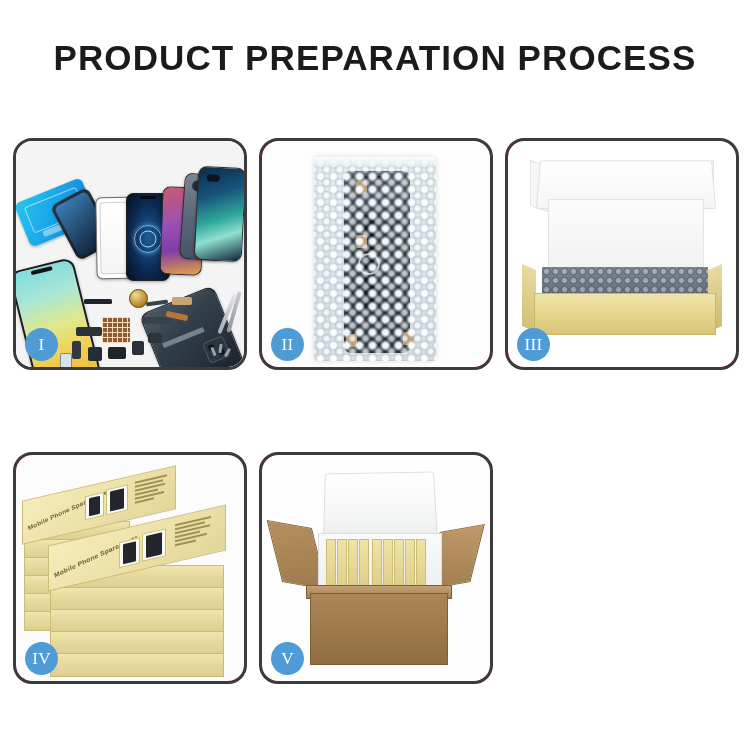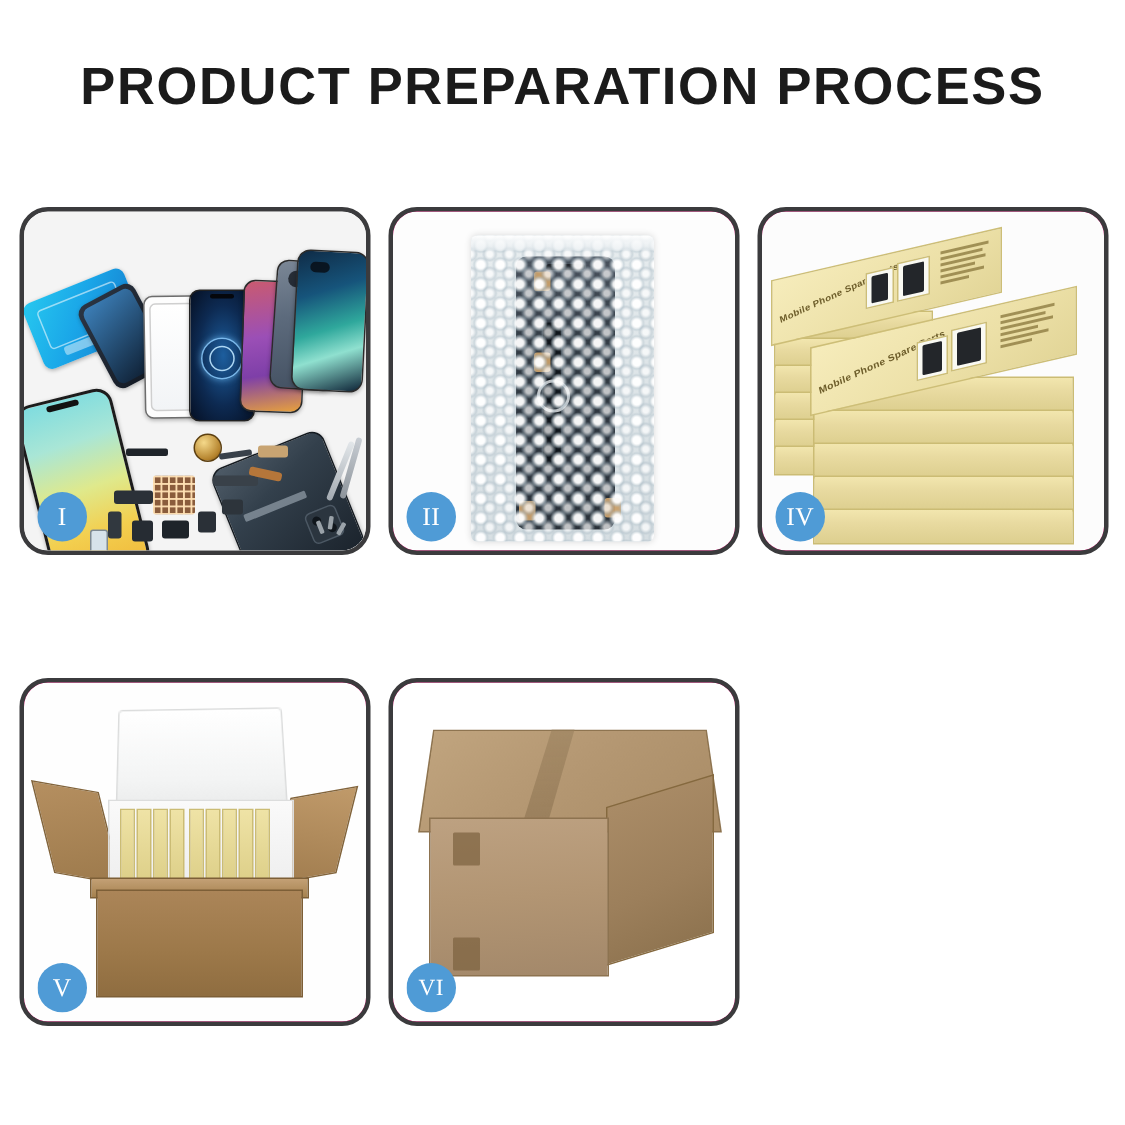--- a/index.html
+++ b/index.html
@@ -564,20 +564,34 @@
           <div class="bw-tab t3"></div>
           <div class="bw-tab t4"></div>
           <div class="bw-bubbles"></div>
           <div class="bw-bubbles2"></div>
           <div class="bw-seal"></div>
         </div>
       </div>
       <div class="badge">II</div>
     </div>
 
+    <div class="card">
+      <div class="card-photo">
+        <div class="c3-bg"></div>
+        <div class="b3-flap-l"></div>
+        <div class="b3-flap-r"></div>
+        <div class="b3-lid"></div>
+        <div class="b3-foam"></div>
+        <div class="b3-inner"></div>
+        <div class="b3-side-l"></div>
+        <div class="b3-side-r"></div>
+        <div class="b3-front"></div>
+      </div>
+      <div class="badge">III</div>
+    </div>
 
     <div class="card">
       <div class="card-photo">
         <div class="c4-bg"></div>
         <div class="stack">
 
           <div class="sbox" style="left:4px;  top:52px;  width:104px; height:18px;"></div>
           <div class="sbox" style="left:4px;  top:70px;  width:104px; height:18px;"></div>
           <div class="sbox" style="left:4px;  top:88px;  width:104px; height:18px;"></div>
           <div class="sbox" style="left:4px;  top:106px; width:104px; height:18px;"></div>
@@ -647,27 +661,15 @@
           <i style="left:68px"></i>
             <i style="left:79px"></i>
             <i style="left:90px"></i>
         </div>
         <div class="carton-lip"></div>
         <div class="carton-front"></div>
       </div>
       <div class="badge">V</div>
     </div>
 
-    <div class="card">
-      <div class="card-photo">
-        <div class="c6-bg"></div>
-        <div class="k-top"></div>
-        <div class="k-seam"></div>
-        <div class="k-side"></div>
-        <div class="k-front"></div>
-        <div class="k-tape t1"></div>
-        <div class="k-tape t2"></div>
-      </div>
-      <div class="badge wide">VI</div>
-    </div>
 
   </div>
 </div>
 
 </body></html>

